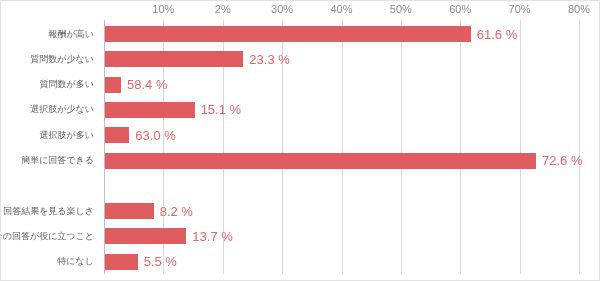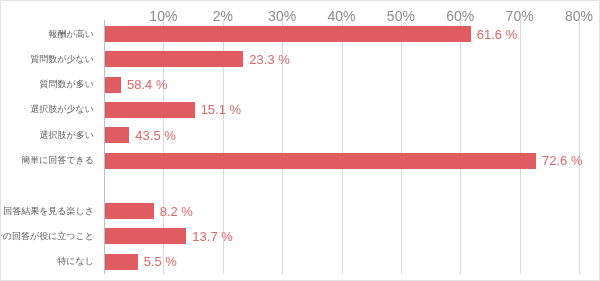--- a/index.html
+++ b/index.html
@@ -23,23 +23,23 @@
   
   #x-axis-labels {
     position: absolute;
     left: 0;
     top: 0;
     width: 600px;
     height: 20px;
   }
   .x-tick-label {
     position: absolute;
-    top: 10px;
+    top: 3px;
     transform: translateX(-50%);
-    font-size: 14px;
+    font-size: 11px;
     color: #8c8c8c;
     white-space: nowrap;
     line-height: 11px;
     letter-spacing: 0px;
   }
 
   
   #plot-area {
     position: absolute;
     left: 103px;
@@ -158,21 +158,21 @@
         <div class="bar-value" style="left: 126.031px; color: rgb(224, 102, 106);">58.4 %</div>
       </div>
       <div class="bar-row" style="top: 95.9px;">
         <div class="cat-label">選択肢が少ない</div>
         <div class="bar" style="width: 89.6562px; background: rgb(223, 92, 96);"></div>
         <div class="bar-value" style="left: 199.656px; color: rgb(224, 102, 106);">15.1 %</div>
       </div>
       <div class="bar-row" style="top: 121.2px;">
         <div class="cat-label">選択肢が多い</div>
         <div class="bar" style="width: 24.3437px; background: rgb(223, 92, 96);"></div>
-        <div class="bar-value" style="left: 134.344px; color: rgb(224, 102, 106);">43.5 %</div>
+        <div class="bar-value" style="left: 134.344px; color: rgb(224, 102, 106);">63.0 %</div>
       </div>
       <div class="bar-row" style="top: 146.5px;">
         <div class="cat-label">簡単に回答できる</div>
         <div class="bar" style="width: 431.062px; background: rgb(223, 92, 96);"></div>
         <div class="bar-value" style="left: 541.062px; color: rgb(224, 102, 106);">72.6 %</div>
       </div>
       <div class="bar-row" style="top: 197.1px;">
         <div class="cat-label">回答結果を見る楽しさ</div>
         <div class="bar" style="width: 48.6875px; background: rgb(223, 92, 96);"></div>
         <div class="bar-value" style="left: 158.688px; color: rgb(224, 102, 106);">8.2 %</div>

